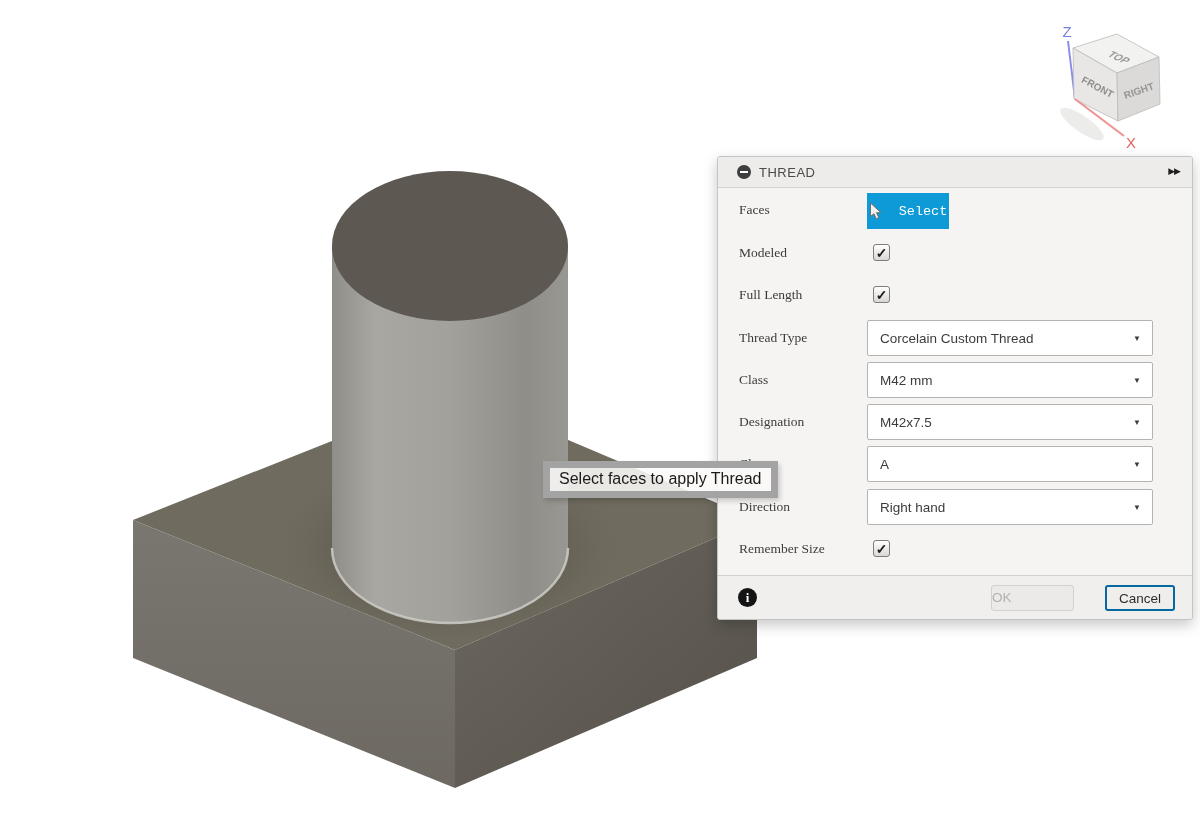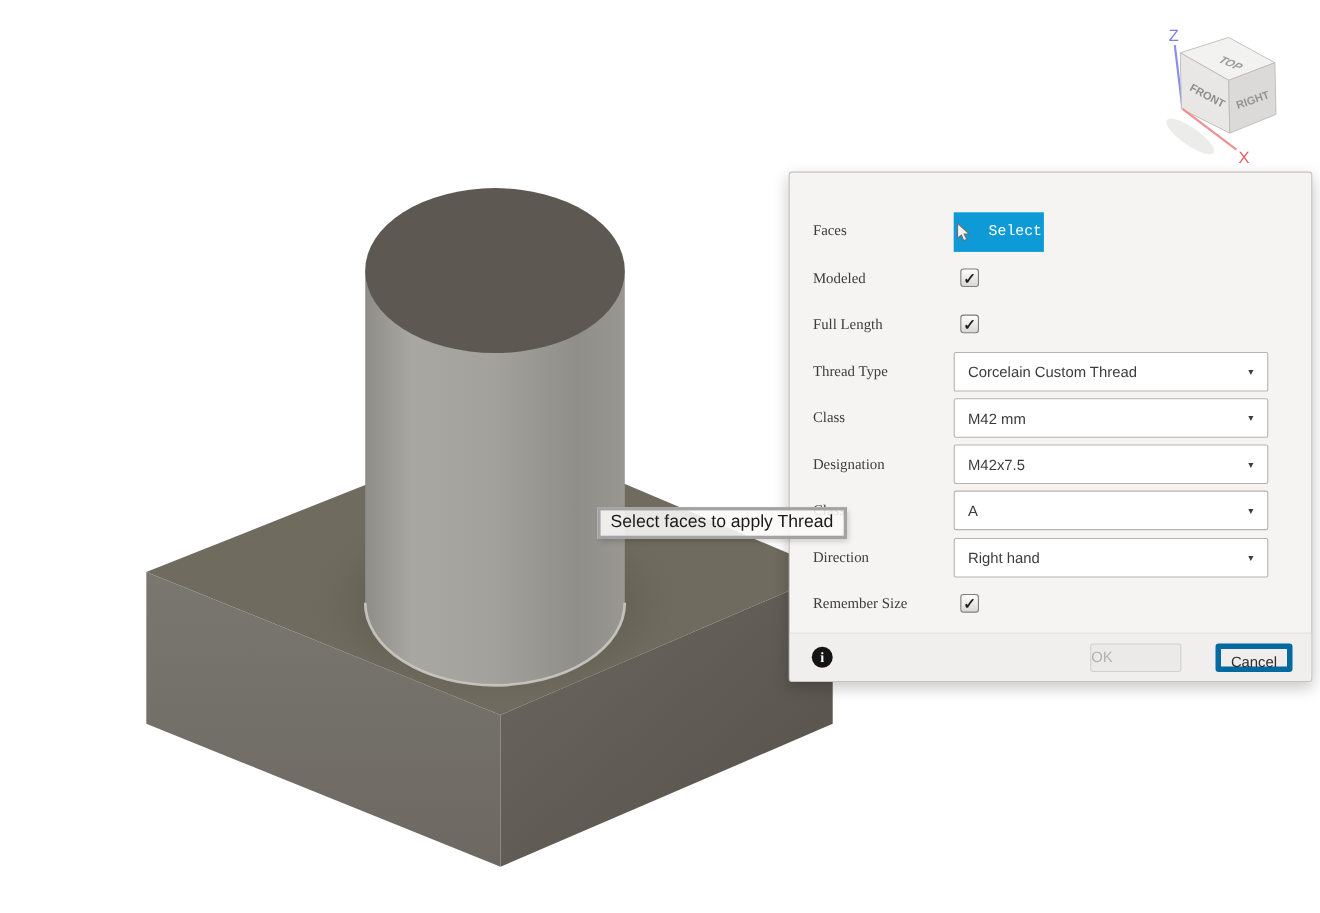--- a/index.html
+++ b/index.html
@@ -73,27 +73,27 @@
     font-family:"Liberation Serif", serif;font-weight:bold;font-size:13px;
     cursor:pointer;
   }
   .ok-button{
     position:absolute;left:273px;top:9px;width:83px;height:26px;box-sizing:border-box;
     background:#eceae8;border:1px solid #d3d1cf;border-radius:3px;
     color:#b3b1af;font-size:13.5px;text-align:left;line-height:24px;
   }
   .cancel-button{
     position:absolute;left:387px;top:9px;width:70px;height:26px;box-sizing:border-box;
-    background:#f0eeec;border:5px solid #0369a1;border-radius:3px;
+    background:#f0eeec;border:2px solid #0369a1;border-radius:3px;
     color:#2d2d2d;font-size:13.5px;text-align:center;line-height:24px;cursor:pointer;
   }
   
   .tooltip{
     position:absolute;left:543px;top:461px;z-index:20;
-    background:rgba(250,249,247,0.88);border:3px solid #a3a3a3;
+    background:rgba(250,249,247,0.88);border:7px solid #a3a3a3;
     box-shadow:2px 3px 5px rgba(0,0,0,0.18);
     font-size:16px;color:#1a1a1a;padding:2px 9px 3px;white-space:nowrap;
   }
 </style>
 </head>
 <body>
 
 <svg id="scene" width="1200" height="830" viewBox="0 0 1200 830">
   <defs>
     <linearGradient id="cylGrad" x1="0" y1="0" x2="1" y2="0">
@@ -140,20 +140,25 @@
     <line x1="1075" y1="99" x2="1124" y2="136" stroke="#f09090" stroke-width="2"></line>
     <text x="0" y="0" transform="translate(1116,60) rotate(24) skewX(-26)" text-anchor="middle" font-size="10" font-weight="bold" fill="#9a9a98">TOP</text>
     <text x="0" y="0" transform="translate(1096,90) rotate(28)" text-anchor="middle" font-size="10" font-weight="bold" fill="#8f8d8b">FRONT</text>
     <text x="0" y="0" transform="translate(1140,94) rotate(-19)" text-anchor="middle" font-size="10" font-weight="bold" fill="#969492">RIGHT</text>
     <text x="1067" y="37" text-anchor="middle" font-size="15" fill="#7a80e0">Z</text>
     <text x="1131" y="148" text-anchor="middle" font-size="15" fill="#e86060">X</text>
   </g>
 </svg>
 
 <div class="dialog">
+  <div class="dialog-header">
+    <div class="collapse-icon"></div>
+    <div class="dialog-title">THREAD</div>
+    <div class="expand-icon">▶▶</div>
+  </div>
 
   <div class="row-label" style="top:45px">Faces</div>
   <div class="select-button">
     <svg width="13" height="18" viewBox="0 0 13 18">
       <path d="M1.5,1 L1.5,14.5 L5,11.7 L7.2,16.8 L9.8,15.6 L7.5,10.7 L12,10.7 Z" fill="#f2f2f2" stroke="#6f6f6f" stroke-width="1"></path>
     </svg>
     <span>Select</span>
   </div>
 
   <div class="row-label" style="top:88px">Modeled</div>

